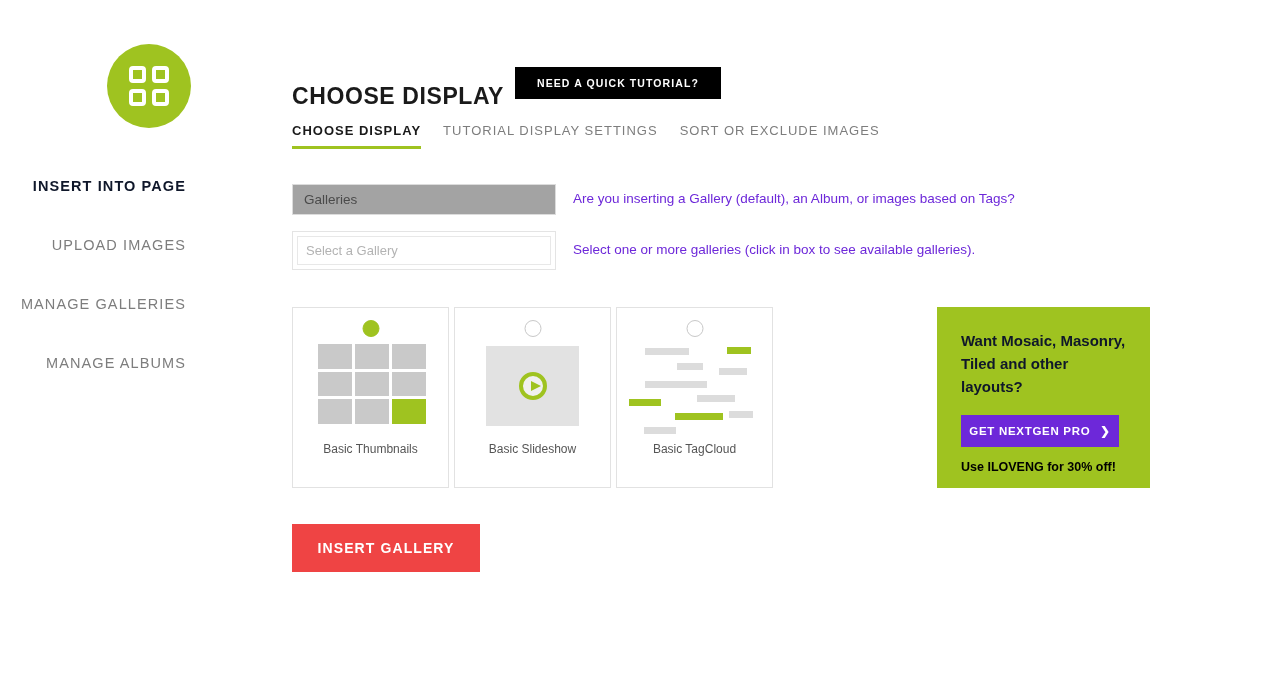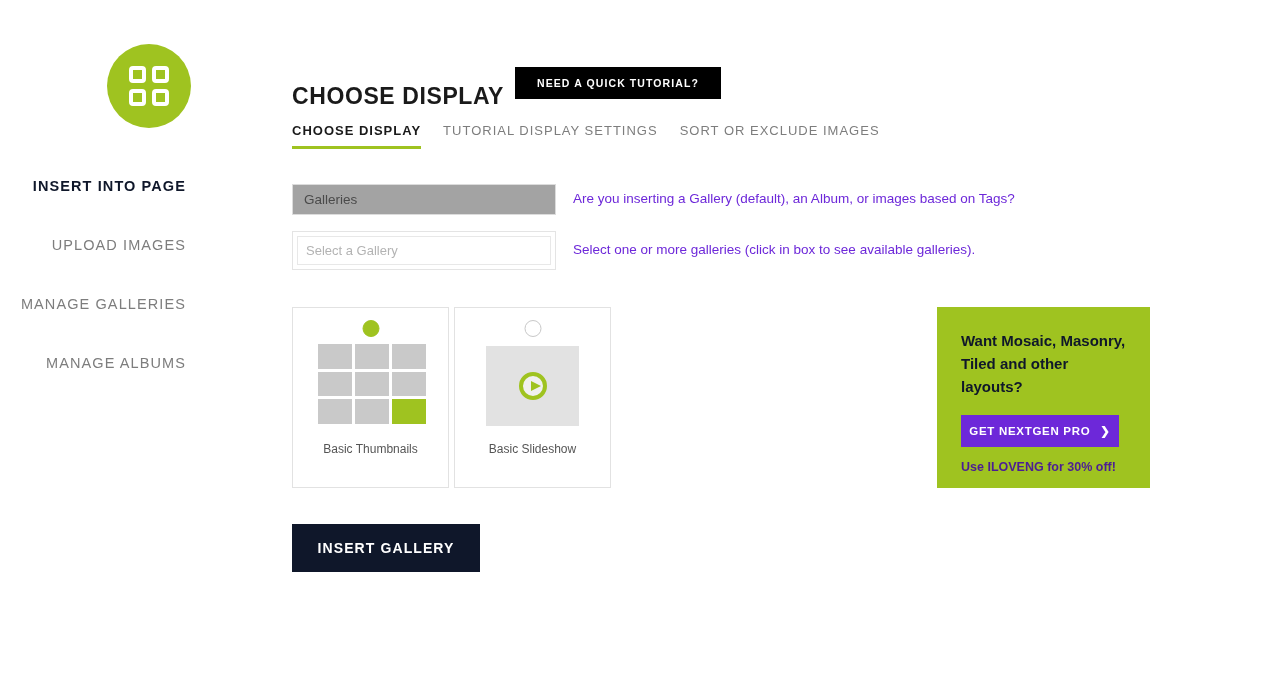--- a/index.html
+++ b/index.html
@@ -323,33 +323,33 @@
     display: flex;
     align-items: center;
     justify-content: center;
     cursor: pointer;
     border: none;
     font-family: "Liberation Sans", sans-serif;
     gap: 10px;
   }
   .promo-note {
     margin-top: 13px;
-    color: #4c1d95;
+    color: #000000;
     font-size: 12.5px;
     font-weight: bold;
   }
 
   
   .insert-btn {
     position: absolute;
     left: 292px;
     top: 524px;
     width: 188px;
     height: 48px;
-    background: #0f172a;
+    background: #ef4444;
     color: #ffffff;
     font-size: 14px;
     font-weight: bold;
     letter-spacing: 1.1px;
     display: flex;
     align-items: center;
     justify-content: center;
     cursor: pointer;
     border: none;
     font-family: "Liberation Sans", sans-serif;
@@ -417,20 +417,36 @@
     <div class="radio"></div>
     <div class="slide-rect">
       <div class="play-circle">
         <div class="play-tri"></div>
       </div>
     </div>
     <div class="card-label">Basic Slideshow</div>
   </div>
 
 
+  <div class="card">
+    <div class="radio"></div>
+    <div class="tag-wrap">
+      <div class="tag-bar" style="left:28px; top:7px; width:44px;"></div>
+      <div class="tag-bar accent" style="left:110px; top:6px; width:24px;"></div>
+      <div class="tag-bar" style="left:60px; top:22px; width:26px;"></div>
+      <div class="tag-bar" style="left:102px; top:27px; width:28px;"></div>
+      <div class="tag-bar" style="left:28px; top:40px; width:62px;"></div>
+      <div class="tag-bar accent" style="left:12px; top:58px; width:32px;"></div>
+      <div class="tag-bar" style="left:80px; top:54px; width:38px;"></div>
+      <div class="tag-bar accent" style="left:58px; top:72px; width:48px;"></div>
+      <div class="tag-bar" style="left:112px; top:70px; width:24px;"></div>
+      <div class="tag-bar" style="left:27px; top:86px; width:32px;"></div>
+    </div>
+    <div class="card-label">Basic TagCloud</div>
+  </div>
 
 </div>
 
 <aside class="promo">
   <div class="promo-head">Want Mosaic, Masonry, Tiled and other layouts?</div>
   <button class="promo-btn">
     <span>GET NEXTGEN PRO</span>
     <span>❯</span>
   </button>
   <div class="promo-note">Use ILOVENG for 30% off!</div>

